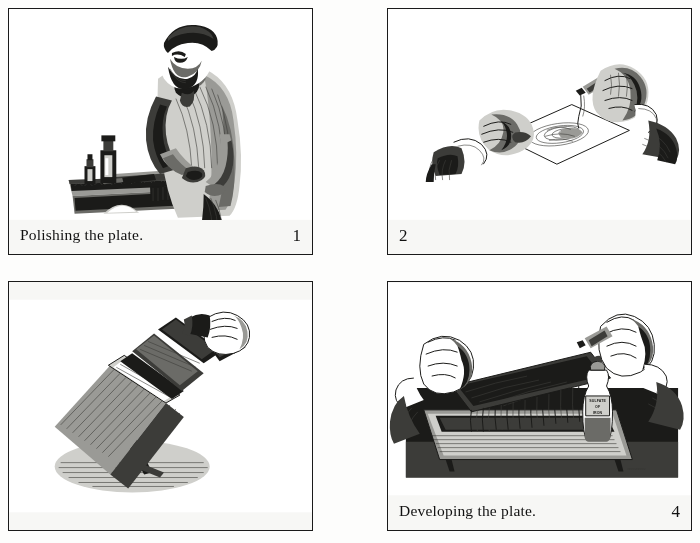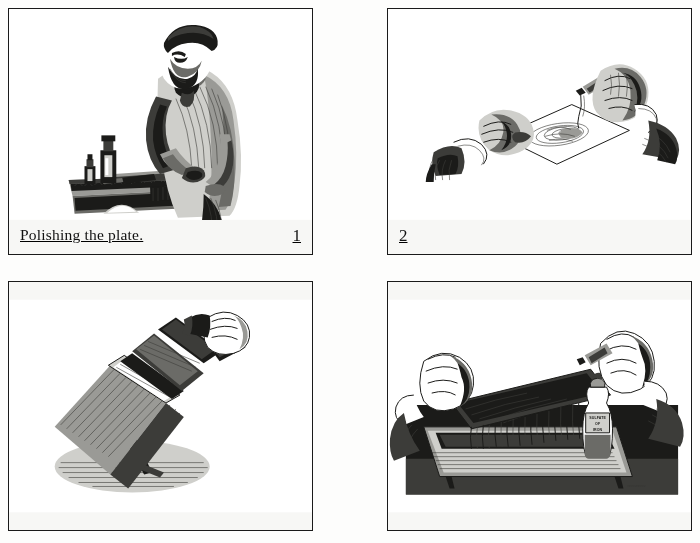--- a/index.html
+++ b/index.html
@@ -36,21 +36,20 @@
     align-content: space-between;
   }
   .panel {
     position: relative;
     box-sizing: border-box;
     border: 1.5px solid #1a1a1a;
     background: #f7f7f5;
     display: flex;
     flex-direction: column;
     overflow: hidden;
-    text-decoration: underline;
   }
   .panel-art {
     position: relative;
     flex: 1 1 auto;
     overflow: hidden;
   }
   .panel-art svg {
     display: block;
     width: 100%;
     height: 100%;
@@ -553,16 +552,20 @@
                 <path d="M18 122 q-10 10 -12 26"></path>
                 <path d="M24 126 q-10 10 -12 26"></path>
                 <path d="M30 130 q-10 10 -12 24"></path>
               </g>
             </g>
 
             <text class="signature-text" x="250" y="190" text-anchor="middle">~~~~~~~~</text>
           </g>
         </svg>
       </div>
+      <div class="panel-caption">
+        <span class="caption-text">Developing the plate.</span>
+        <span class="caption-number">4</span>
+      </div>
     </div>
 
   </div>
 </div>
 
 </body></html>

